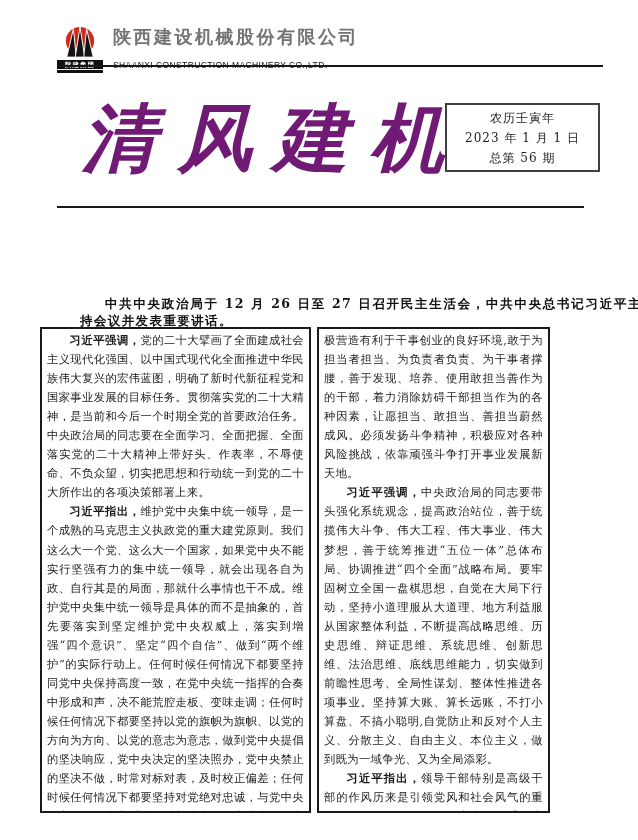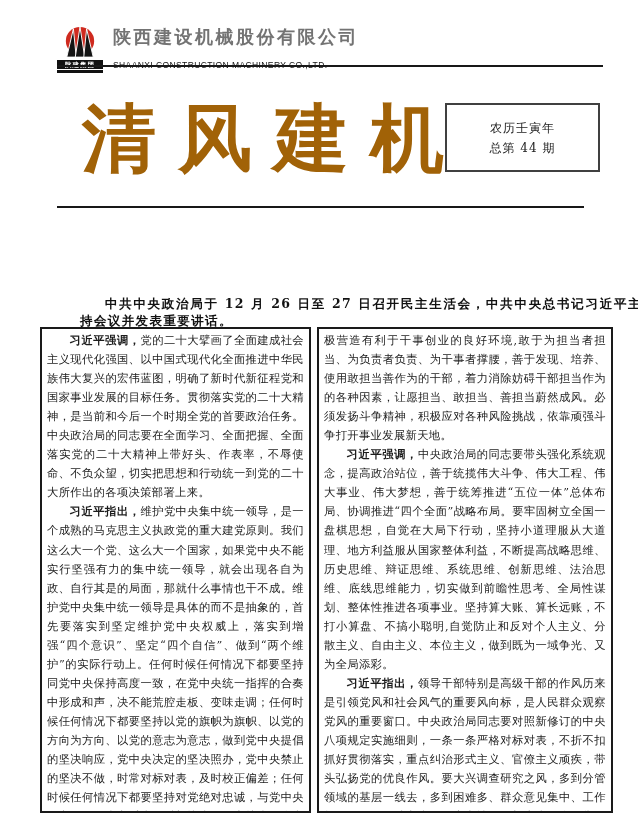--- a/index.html
+++ b/index.html
@@ -33,23 +33,23 @@
     font-size: 8.5px; font-weight: normal; color: #111; letter-spacing: 0.4px; margin-top: 11px; white-space: nowrap;
   }
 
   .rule { position: absolute; background: #181818; }
   .rule-top { left: 57px; top: 65px; width: 546px; height: 2px; }
   .rule-mid { left: 57px; top: 206px; width: 527px; height: 2px; }
 
   
   .masthead {
     position: absolute; left: 82px; top: 86px; width: 365px; height: 108px;
-    color: #a16207;
+    color: #701a75;
     font-family: "DejaVu Serif", serif;
-    font-size: 74px; font-weight: bold; 
+    font-size: 74px; font-weight: bold; font-style: italic;
     letter-spacing: 22px; white-space: nowrap;
     display: flex; align-items: center;
   }
 
   
   .issue-box {
     position: absolute; left: 445px; top: 103px; width: 155px; height: 69px;
     border: 2px solid #404040; background: #fff;
     display: flex; flex-direction: column; justify-content: center;
     text-align: center; font-size: 12px; color: #222; line-height: 20px; letter-spacing: 1px;
@@ -75,21 +75,21 @@
   
   .col {
     position: absolute; top: 327px; height: 486px;
     border: 2px solid #1a1a1a; background: #fff;
     padding: 2px 5px 2px 5px;
     font-size: 11.3px; color: #1c1c1c;
     line-height: 19.05px; letter-spacing: 0.35px;
     overflow: hidden;
   }
   .col-left  { left: 40px;  width: 271px; }
-  .col-right { left: 317px; width: 296px; }
+  .col-right { left: 317px; width: 233px; }
   .body-para { text-indent: 2em; text-align: justify; }
   .body-para.continuation { text-indent: 0; }
   .body-para b { font-weight: bold; letter-spacing: 0.5px; }
 </style>
 </head>
 <body>
 
 <div class="page">
 
   <div class="company-header">
@@ -108,21 +108,22 @@
       <div class="company-en">SHAANXI CONSTRUCTION MACHINERY CO.,LTD.</div>
     </div>
   </div>
 
   <div class="rule rule-top"></div>
 
   <div class="masthead">清风建机</div>
 
   <div class="issue-box">
     <div>农历壬寅年</div>
-    <div>总第 44 期</div>
+    <div>2023 年 1 月 1 日</div>
+    <div>总第 56 期</div>
   </div>
 
   <div class="rule rule-mid"></div>
 
 
   <div class="lead-para">中共中央政治局于 12 月 26 日至 27 日召开民主生活会，中共中央总书记习近平主持会议并发表重要讲话。</div>
 
   <div class="col col-left" id="col-left">
       <p class="body-para"><b>习近平强调，</b>党的二十大擘画了全面建成社会主义现代化强国、以中国式现代化全面推进中华民族伟大复兴的宏伟蓝图，明确了新时代新征程党和国家事业发展的目标任务。贯彻落实党的二十大精神，是当前和今后一个时期全党的首要政治任务。中央政治局的同志要在全面学习、全面把握、全面落实党的二十大精神上带好头、作表率，不辱使命、不负众望，切实把思想和行动统一到党的二十大所作出的各项决策部署上来。</p>
       <p class="body-para"><b>习近平指出，</b>维护党中央集中统一领导，是一个成熟的马克思主义执政党的重大建党原则。我们这么大一个党、这么大一个国家，如果党中央不能实行坚强有力的集中统一领导，就会出现各自为政、自行其是的局面，那就什么事情也干不成。维护党中央集中统一领导是具体的而不是抽象的，首先要落实到坚定维护党中央权威上，落实到增强“四个意识”、坚定“四个自信”、做到“两个维护”的实际行动上。任何时候任何情况下都要坚持同党中央保持高度一致，在党中央统一指挥的合奏中形成和声，决不能荒腔走板、变味走调；任何时候任何情况下都要坚持以党的旗帜为旗帜、以党的方向为方向、以党的意志为意志，做到党中央提倡的坚决响应，党中央决定的坚决照办，党中央禁止的坚决不做，时常对标对表，及时校正偏差；任何时候任何情况下都要坚持对党绝对忠诚，与党中央同心同德，真心爱党、时刻忧党、坚定护党、全力兴党。工作中的重大决策、重大事项、重要情况要及时向党中央请示报告。</p>

